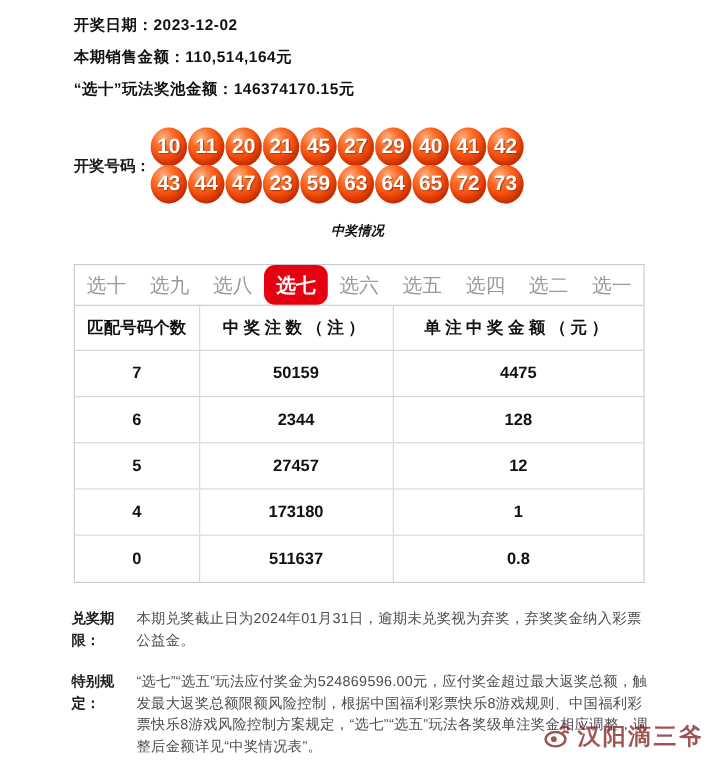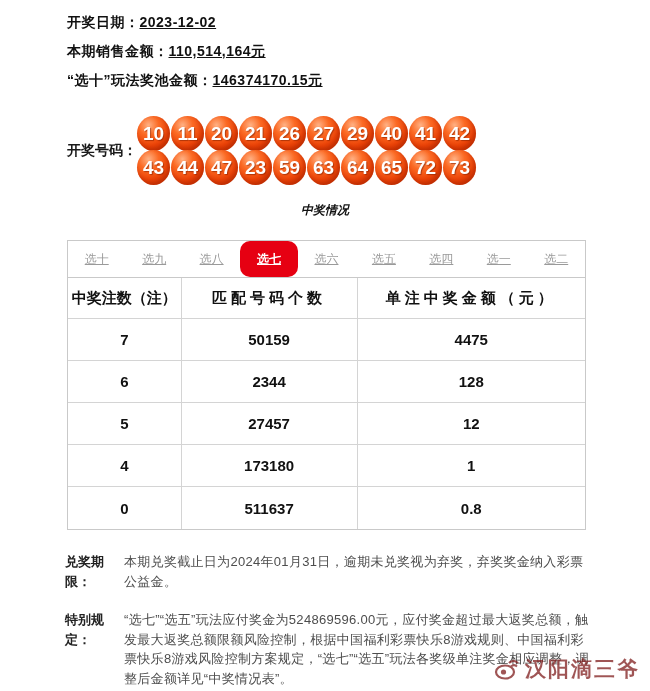--- a/index.html
+++ b/index.html
@@ -6,21 +6,21 @@
   html,body { background:#ffffff; }
   body {
     width:650px; height:691px;
     font-family:"Liberation Sans","DejaVu Sans",sans-serif;
     color:#1a1a1a; position:relative; overflow:hidden;
   }
 
   
   .top-info { padding:14px 0 0 67px; }
   .info-line { font-size:14px; font-weight:700; color:#111; margin-bottom:11px; letter-spacing:0.5px; }
-  .info-line .val { font-weight:700;text-decoration:underline; }
+  .info-line .val { font-weight:700; }
 
   
   .numbers-section { display:flex; align-items:center; margin:26px 0 0 67px; }
   .numbers-label { font-size:14px; font-weight:700; width:70px; flex-shrink:0; }
   .ball-rows { display:flex; flex-direction:column; }
   .ball-row { display:flex; gap:1px; }
   .ball-row + .ball-row { margin-top:-1px; }
   .ball {
     width:33px; height:35px; border-radius:50%;
     background:radial-gradient(circle at 35% 26%, #ffb184 0%, #fb6a24 30%, #ec4307 62%, #cf2f00 100%);
@@ -29,21 +29,21 @@
     text-shadow:1px 1px 1px rgba(140,35,0,.65);
     box-shadow:inset -2px -3px 4px rgba(150,30,0,.45);
   }
 
   
   .section-title { text-align:center; font-size:12px; font-weight:700; margin-top:17px; color:#111;font-style:italic; }
 
   
   .table-wrap { margin:21px 0 0 67px; width:519px; border:1px solid #c9c9c9; background:#fff; }
   .tabs { display:flex; height:37px; border-bottom:1px solid #c9c9c9; }
-  .tab { flex:1; display:flex; align-items:center; justify-content:center; font-size:12px; color:#9a9a9a; cursor:pointer;text-decoration:underline; }
+  .tab { flex:1; display:flex; align-items:center; justify-content:center; font-size:18px; color:#9a9a9a; cursor:pointer; }
   .tab.active { background:#e60012; color:#fff; font-weight:700;border-radius:10px; }
 
   .thead, .trow { display:grid; grid-template-columns:22% 34% 44%; }
   .thead { height:41px; border-bottom:1px solid #d4d4d4; }
   .trow { height:42px; border-bottom:1px solid #d4d4d4; }
   .trow:last-child { border-bottom:none; }
   .th, .td { display:flex; align-items:center; justify-content:center; border-right:1px solid #d4d4d4; }
   .th:last-child, .td:last-child { border-right:none; }
   .th { font-size:15px; font-weight:700; color:#111; }
   .th:nth-child(2), .th:nth-child(3) { letter-spacing:4px; }
@@ -80,21 +80,21 @@
 </div>
 
 <div class="numbers-section">
   <div class="numbers-label">开奖号码：</div>
   <div class="ball-rows">
     <div class="ball-row">
       <div class="ball">10</div>
       <div class="ball">11</div>
       <div class="ball">20</div>
       <div class="ball">21</div>
-      <div class="ball">26</div>
+      <div class="ball">45</div>
       <div class="ball">27</div>
       <div class="ball">29</div>
       <div class="ball">40</div>
       <div class="ball">41</div>
       <div class="ball">42</div>
     </div>
     <div class="ball-row">
       <div class="ball">43</div>
       <div class="ball">44</div>
       <div class="ball">47</div>
@@ -113,27 +113,27 @@
 
 <div class="table-wrap">
   <div class="tabs">
     <div class="tab">选十</div>
     <div class="tab">选九</div>
     <div class="tab">选八</div>
     <div class="tab active">选七</div>
     <div class="tab">选六</div>
     <div class="tab">选五</div>
     <div class="tab">选四</div>
+    <div class="tab">选二</div>
     <div class="tab">选一</div>
-    <div class="tab">选二</div>
   </div>
 
   <div class="thead">
+    <div class="th">匹配号码个数</div>
     <div class="th">中奖注数（注）</div>
-    <div class="th">匹配号码个数</div>
     <div class="th">单注中奖金额（元）</div>
   </div>
 
   <div class="trow">
     <div class="td">7</div>
     <div class="td">50159</div>
     <div class="td">4475</div>
   </div>
   <div class="trow">
     <div class="td">6</div>

